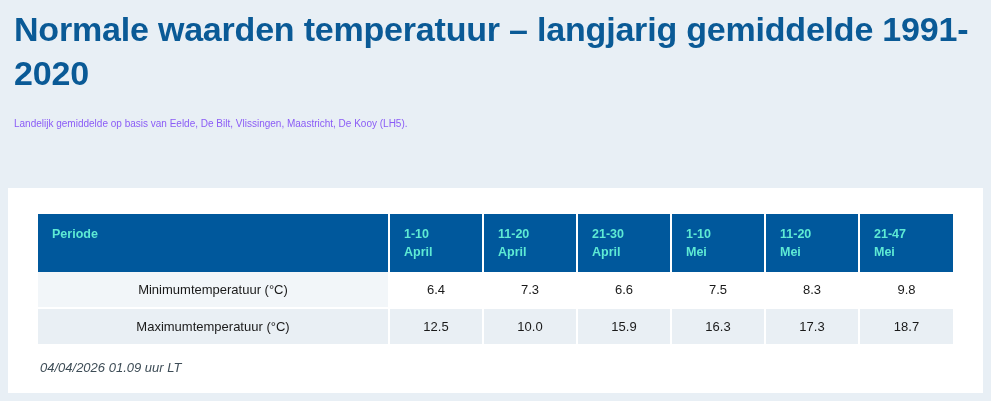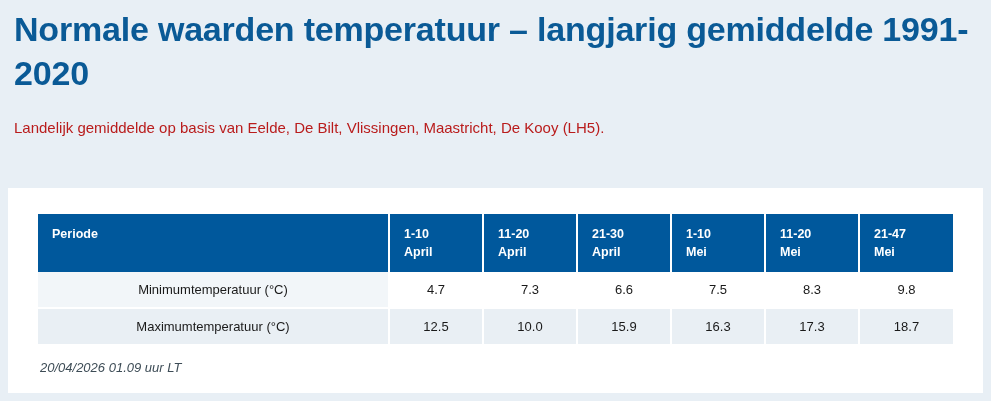--- a/index.html
+++ b/index.html
@@ -28,42 +28,42 @@
     padding: 8px 0 0 0;
     font-size: 34px;
     line-height: 1.28;
     font-weight: bold;
     color: #0a5a96;
     letter-spacing: -0.2px;
   }
   .subtitle {
     margin: 0;
     padding: 22px 0 0 0;
-    font-size: 15px;
+    font-size: 10px;
     line-height: 1.4;
-    color: #b91c1c;
+    color: #8b5cf6;
   }
   .card {
     position: absolute;
     left: 8px;
     top: 188px;
     width: 975px;
     background: #ffffff;
     box-sizing: border-box;
     padding: 26px 30px 18px 30px;
   }
   table.data-table {
     border-collapse: collapse;
     width: 100%;
     table-layout: fixed;
     font-size: 13px;
   }
   table.data-table thead th {
     background: #00589c;
-    color: #ffffff;
+    color: #5eead4;
     font-weight: bold;
     font-size: 12.5px;
     text-align: left;
     padding: 11px 14px;
     line-height: 1.45;
     vertical-align: top;
     border-right: 2px solid #ffffff;
   }
   table.data-table thead th:last-child {
     border-right: none;
@@ -145,34 +145,34 @@
           </th>
           <th>
             <span class="hdr-line">21-47</span>
             <span class="hdr-line">Mei</span>
           </th>
         </tr>
       </thead>
       <tbody>
         <tr>
           <td class="col-label">Minimumtemperatuur (°C)</td>
-          <td>4.7</td>
+          <td>6.4</td>
           <td>7.3</td>
           <td>6.6</td>
           <td>7.5</td>
           <td>8.3</td>
           <td>9.8</td>
         </tr>
         <tr>
           <td class="col-label">Maximumtemperatuur (°C)</td>
           <td>12.5</td>
           <td>10.0</td>
           <td>15.9</td>
           <td>16.3</td>
           <td>17.3</td>
           <td>18.7</td>
         </tr>
       </tbody>
     </table>
-    <p class="footnote">20/04/2026 01.09 uur LT</p>
+    <p class="footnote">04/04/2026 01.09 uur LT</p>
   </div>
 
 </div>
 
 </body></html>

